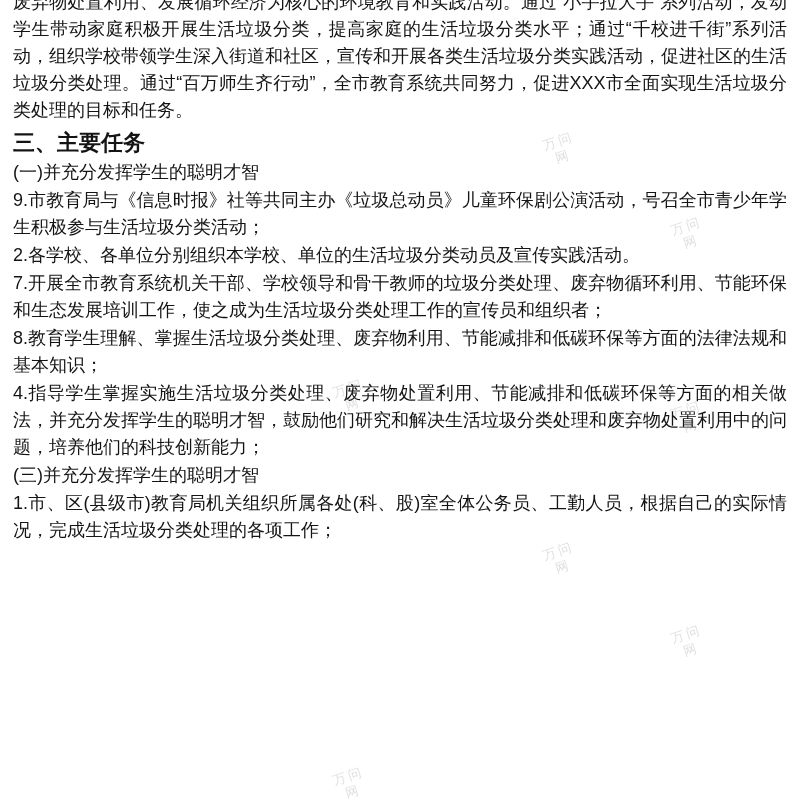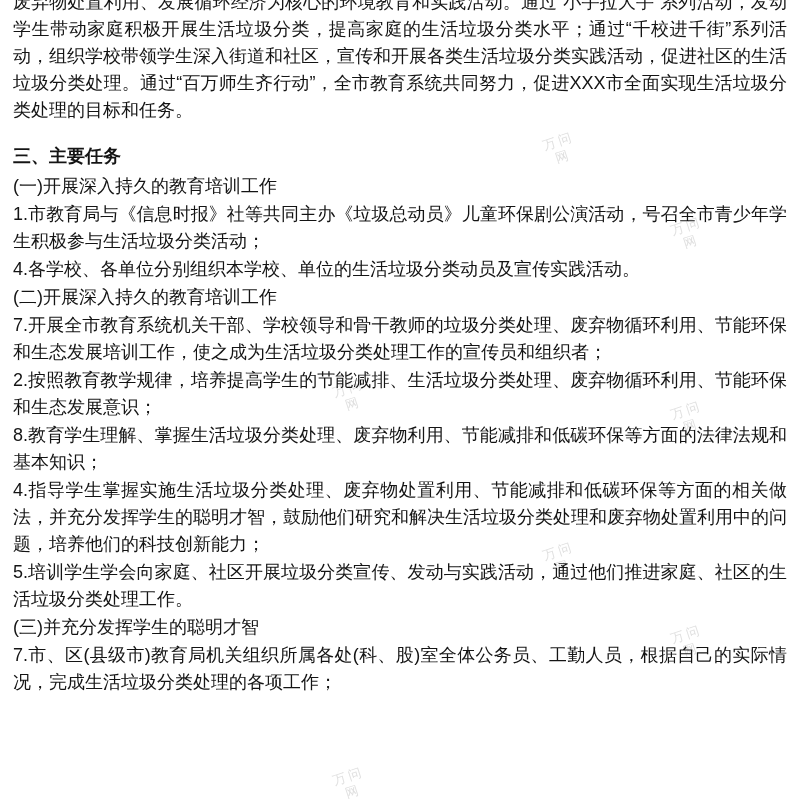--- a/index.html
+++ b/index.html
@@ -37,47 +37,44 @@
     top: -11px; left: 13px;
     width: 774px;
     z-index: 2;
     color: #141414;
     font-size: 18px;
     line-height: 27px;
     text-align: justify;
   }
   .block { margin: 0 0 1px 0; padding: 0; }
   .block.h {
-    font-size: 18px;
+    font-size: 22px;
     font-weight: 700;
-    margin: 19px 0 3px 0;
+    margin: 5px 0 3px 0;
   }
   .block.sub { font-weight: 400; }
 </style>
 </head>
 <body>
 
 <div class="doc">
   <div class="watermark-layer">
       <span class="wm" style="left: 540px; top: 133px; color: rgb(199, 199, 199);">万问网</span>
       <span class="wm" style="left: 668px; top: 218px; color: rgb(199, 199, 199);">万问网</span>
       <span class="wm" style="left: 330px; top: 380px; color: rgb(199, 199, 199);">万问网</span>
       <span class="wm" style="left: 668px; top: 402px; color: rgb(199, 199, 199);">万问网</span>
       <span class="wm" style="left: 540px; top: 543px; color: rgb(199, 199, 199);">万问网</span>
       <span class="wm" style="left: 668px; top: 626px; color: rgb(199, 199, 199);">万问网</span>
       <span class="wm" style="left: 330px; top: 768px; color: rgb(199, 199, 199);">万问网</span>
     </div>
   <div class="content">
       <p class="block p">废弃物处置利用、发展循环经济为核心的环境教育和实践活动。通过“小手拉大手”系列活动，发动学生带动家庭积极开展生活垃圾分类，提高家庭的生活垃圾分类水平；通过“千校进千街”系列活动，组织学校带领学生深入街道和社区，宣传和开展各类生活垃圾分类实践活动，促进社区的生活垃圾分类处理。通过“百万师生齐行动”，全市教育系统共同努力，促进XXX市全面实现生活垃圾分类处理的目标和任务。</p>
       <h3 class="block h">三、主要任务</h3>
-      <p class="block sub">(一)开展深入持久的教育培训工作</p>
-      <p class="block p">1.市教育局与《信息时报》社等共同主办《垃圾总动员》儿童环保剧公演活动，号召全市青少年学生积极参与生活垃圾分类活动；</p>
-      <p class="block p">4.各学校、各单位分别组织本学校、单位的生活垃圾分类动员及宣传实践活动。</p>
-      <p class="block sub">(二)开展深入持久的教育培训工作</p>
+      <p class="block sub">(一)并充分发挥学生的聪明才智</p>
+      <p class="block p">9.市教育局与《信息时报》社等共同主办《垃圾总动员》儿童环保剧公演活动，号召全市青少年学生积极参与生活垃圾分类活动；</p>
+      <p class="block p">2.各学校、各单位分别组织本学校、单位的生活垃圾分类动员及宣传实践活动。</p>
       <p class="block p">7.开展全市教育系统机关干部、学校领导和骨干教师的垃圾分类处理、废弃物循环利用、节能环保和生态发展培训工作，使之成为生活垃圾分类处理工作的宣传员和组织者；</p>
-      <p class="block p">2.按照教育教学规律，培养提高学生的节能减排、生活垃圾分类处理、废弃物循环利用、节能环保和生态发展意识；</p>
       <p class="block p">8.教育学生理解、掌握生活垃圾分类处理、废弃物利用、节能减排和低碳环保等方面的法律法规和基本知识；</p>
       <p class="block p">4.指导学生掌握实施生活垃圾分类处理、废弃物处置利用、节能减排和低碳环保等方面的相关做法，并充分发挥学生的聪明才智，鼓励他们研究和解决生活垃圾分类处理和废弃物处置利用中的问题，培养他们的科技创新能力；</p>
-      <p class="block p">5.培训学生学会向家庭、社区开展垃圾分类宣传、发动与实践活动，通过他们推进家庭、社区的生活垃圾分类处理工作。</p>
       <p class="block sub">(三)并充分发挥学生的聪明才智</p>
-      <p class="block p">7.市、区(县级市)教育局机关组织所属各处(科、股)室全体公务员、工勤人员，根据自己的实际情况，完成生活垃圾分类处理的各项工作；</p>
+      <p class="block p">1.市、区(县级市)教育局机关组织所属各处(科、股)室全体公务员、工勤人员，根据自己的实际情况，完成生活垃圾分类处理的各项工作；</p>
     </div>
 </div>
 
 </body></html>

